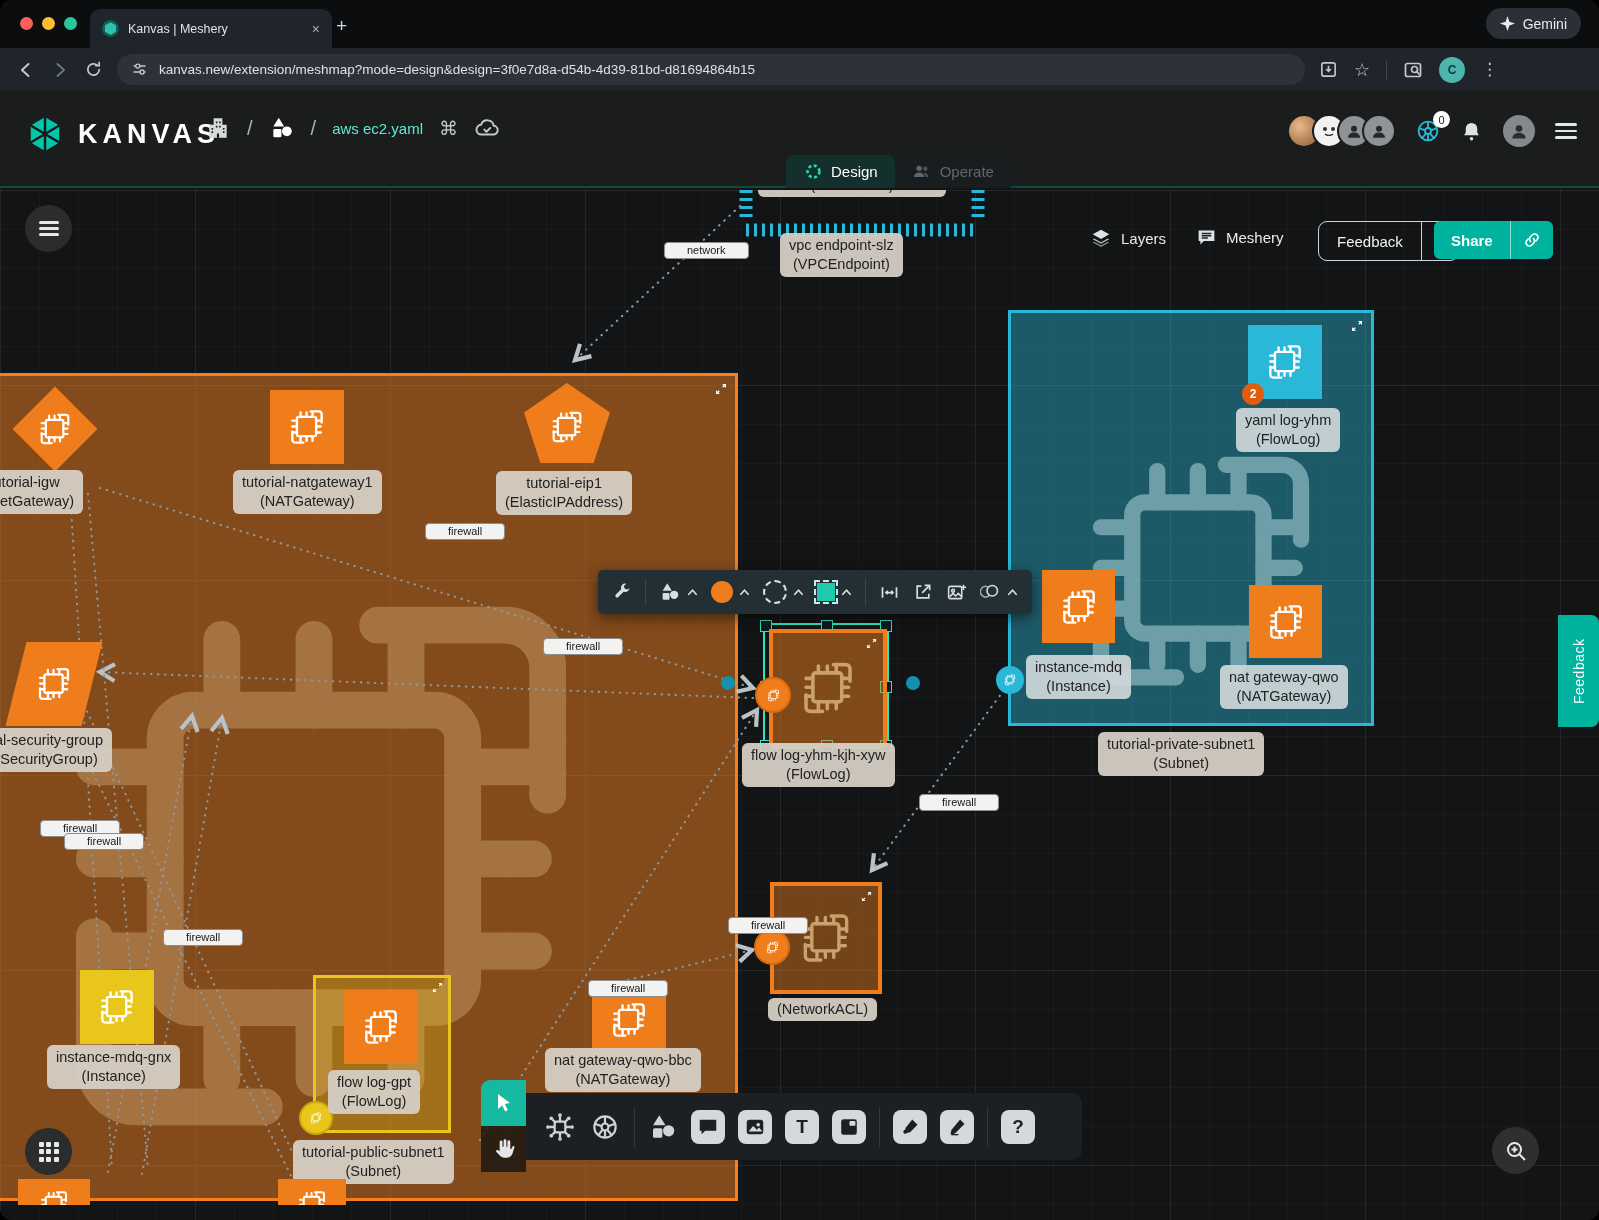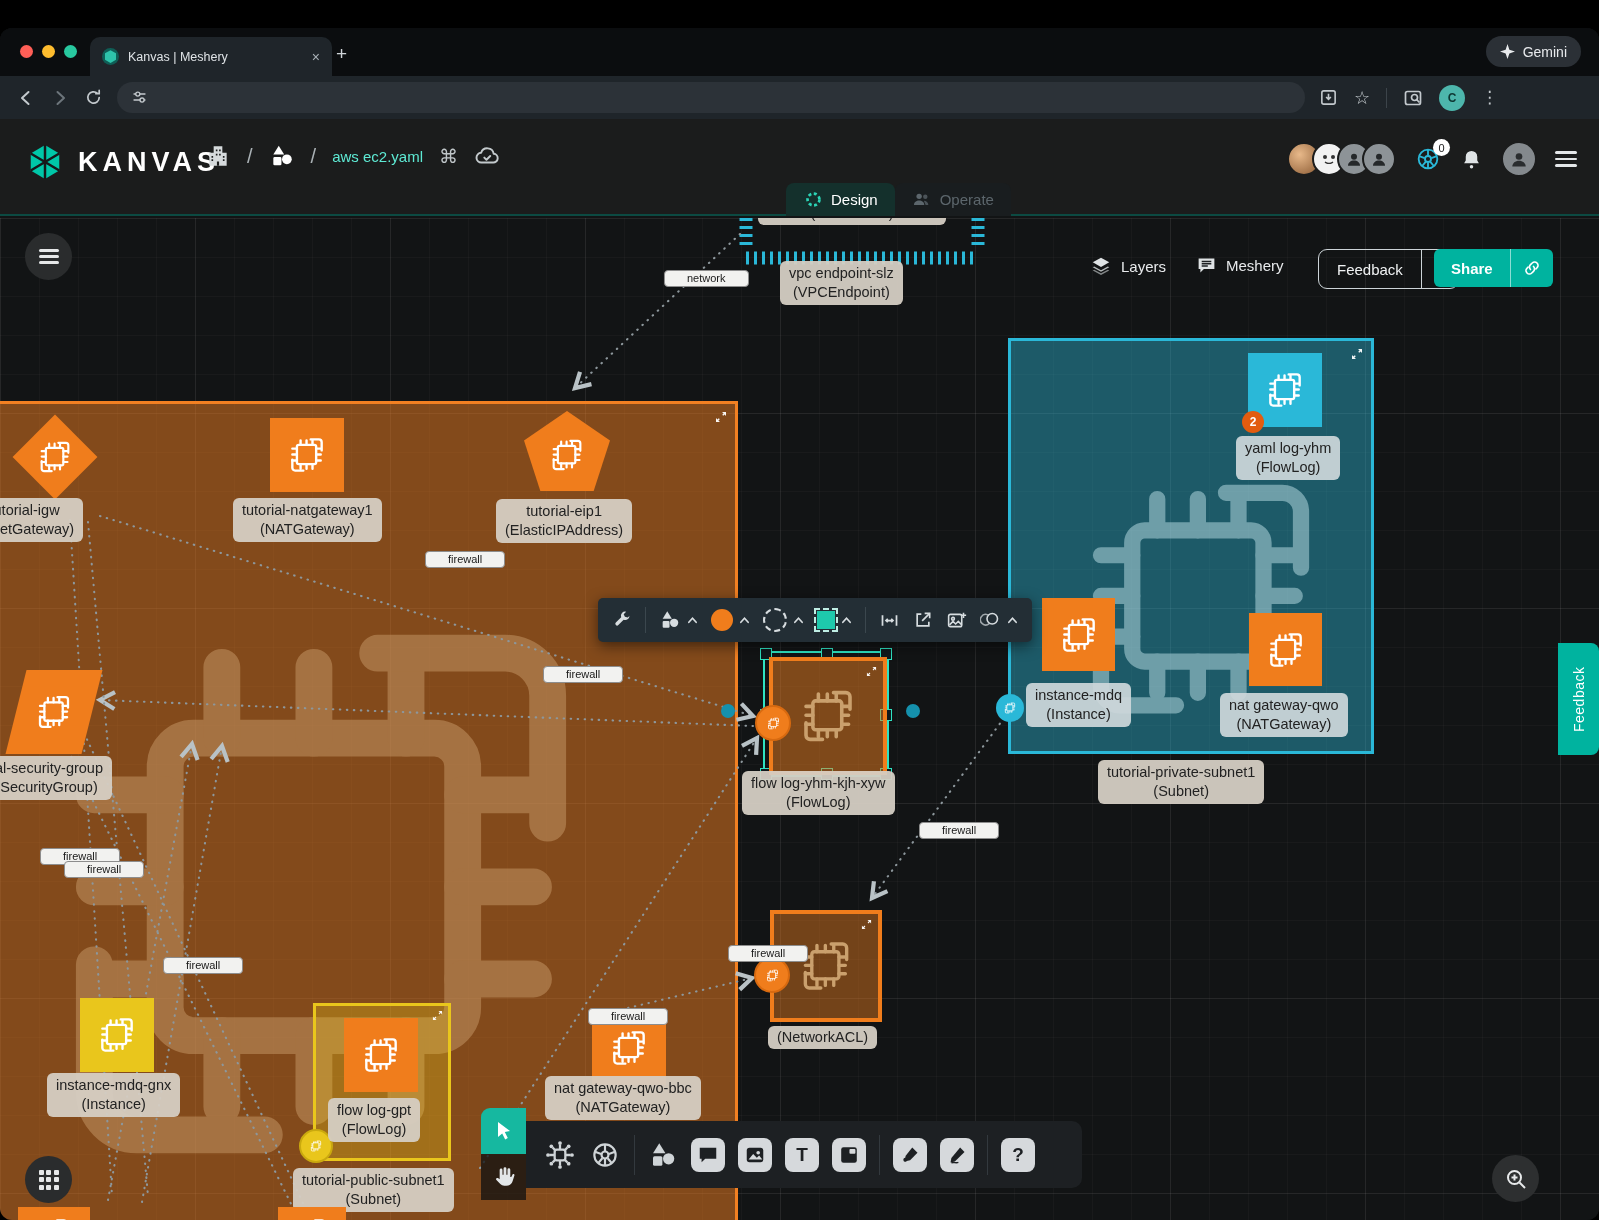--- a/index.html
+++ b/index.html
@@ -1,17 +1,17 @@
 <!DOCTYPE html>
 <html><head>
 <meta charset="utf-8">
 <style>
   html,body{margin:0;padding:0;background:#000;width:1599px;height:1220px;
     font-family:"Liberation Sans",sans-serif;-webkit-font-smoothing:antialiased;}
-  .window{position:absolute;inset:0;border-radius:12px;overflow:hidden;background:#121415;margin-top:28px;}
+  .window{position:absolute;inset:0;border-radius:12px;overflow:hidden;background:#121415;}
   svg{display:block}
   
   .tabbar{position:relative;height:48px;background:#0b0d0f;}
   .lights{position:absolute;left:20px;top:17px;display:flex;gap:9px;}
   .light{width:13px;height:13px;border-radius:50%;}
   .tab{position:absolute;left:90px;top:9px;width:218px;height:39px;background:#1f252a;
     border-radius:10px 10px 0 0;display:flex;align-items:center;gap:9px;padding:0 12px;
     color:#dfe3e6;font-size:12.5px;}
   .tab .close{margin-left:auto;color:#aab2b8;font-size:14px;cursor:default}
   .newtab{position:absolute;left:336px;top:16px;color:#cfd4d8;font-size:19px;line-height:1;}
@@ -353,20 +353,21 @@
     <svg class="navic dim" width="20" height="20">
         <use href="#arrowright"></use>
       </svg>
     <svg class="navic" width="19" height="19">
         <use href="#reload"></use>
       </svg>
     <div class="urlpill">
       <svg width="17" height="17" color="#c3c9cd">
           <use href="#tune"></use>
         </svg>
+      <span>kanvas.new/extension/meshmap?mode=design&amp;design=3f0e7d8a-d54b-4d39-81bd-d81694864b15</span>
     </div>
     <div class="urlicons">
       <svg width="19" height="19">
           <use href="#boxarrow"></use>
         </svg>
       <span style="font-size:18px">☆</span>
       <span class="vdiv"></span>
       <svg width="20" height="20">
           <use href="#searchpanel"></use>
         </svg>

